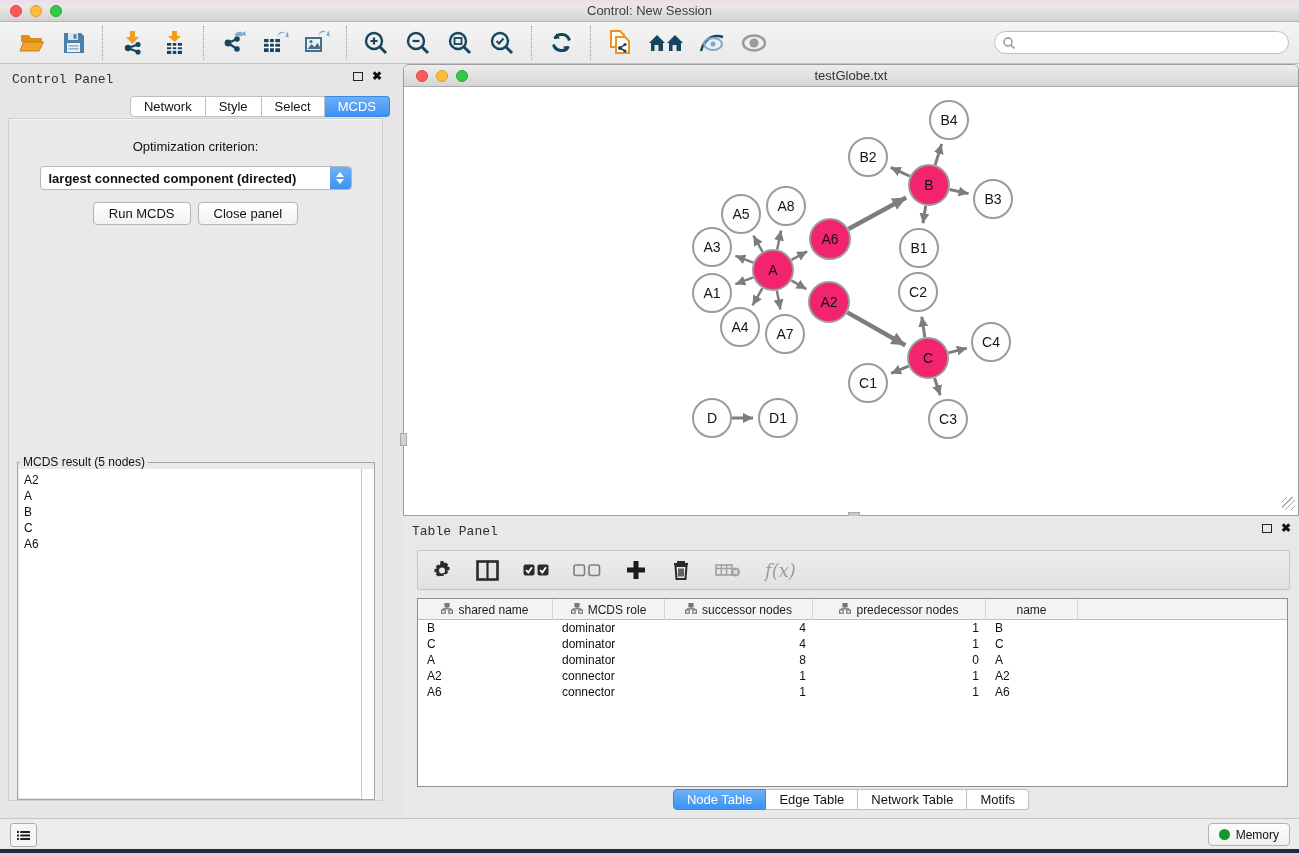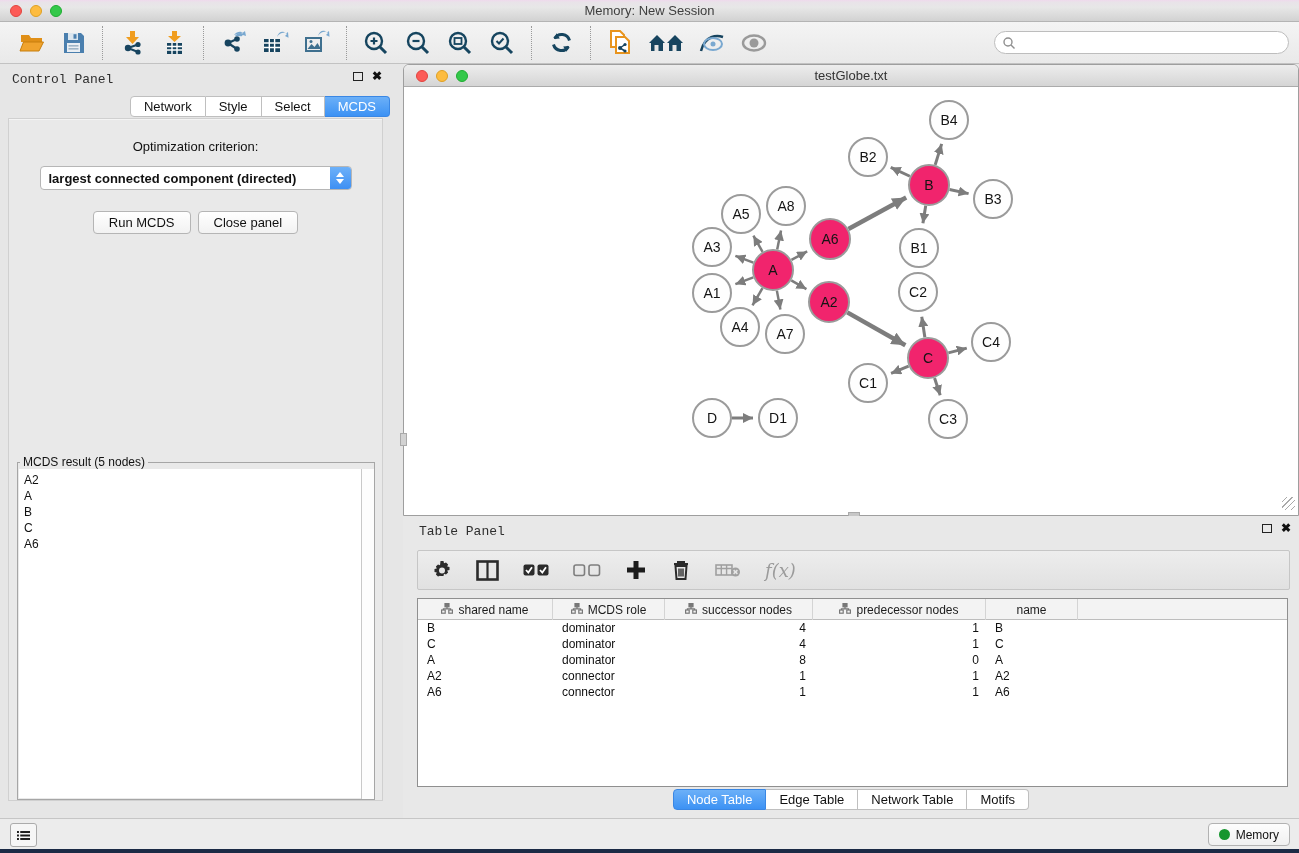--- a/index.html
+++ b/index.html
@@ -48,21 +48,21 @@
   .dropdown{position:relative;margin:12px auto 0;width:312px;height:24px;background:#fff;
     border:1px solid #b6b6b6;border-radius:4px;display:flex;align-items:center;font-weight:bold;}
   .dropdown .dval{flex:1;font-size:13px;color:#111;padding-left:8px;white-space:nowrap;overflow:hidden;}
   .stepper{width:21px;height:22px;margin-right:0;border-radius:0 3px 3px 0;
     background:linear-gradient(180deg,#6db1f9,#3e90f3);display:flex;flex-direction:column;
     align-items:center;justify-content:center;gap:2px;}
   .tri-up{width:0;height:0;border-left:4px solid transparent;border-right:4px solid transparent;
     border-bottom:5px solid #fff;}
   .tri-down{width:0;height:0;border-left:4px solid transparent;border-right:4px solid transparent;
     border-top:5px solid #fff;}
-  .btn-row{display:flex;justify-content:center;gap:7px;margin-top:21px;}
+  .btn-row{display:flex;justify-content:center;gap:7px;margin-top:12px;}
   .mac-btn{height:23px;padding:0 15px;font-size:13px;color:#111;
     background:linear-gradient(180deg,#ffffff,#f2f2f2);
     border:1px solid #b5b5b5;border-radius:4px;cursor:default;}
   .result-fieldset{position:absolute;left:8px;top:336px;width:358px;height:345px;
     border:1px solid #a6a6a6;margin:0;padding:0;}
   .result-fieldset legend{font-size:12px;color:#111;padding:0 3px;margin-left:2px;}
   .result-list{position:absolute;left:1px;top:0;right:1px;bottom:1px;background:#fff;overflow:hidden;}
   .result-scroll{position:absolute;top:0;bottom:0;right:0;width:13px;background:#fdfdfd;
     border-left:1px solid #c9c9c9;}
   .result-item{font-size:12px;color:#111;line-height:16px;padding-left:5px;}
@@ -114,21 +114,21 @@
 <body>
 
 <div id="app">
 
   <div class="titlebar">
     <div class="lights">
       <div class="light red"></div>
       <div class="light yellow"></div>
       <div class="light green"></div>
     </div>
-    <div class="title">Memory: New Session</div>
+    <div class="title">Control: New Session</div>
   </div>
 
   <div class="toolbar">
     <button class="tbtn">
       <svg width="27" height="27" viewBox="0 0 27 27">
           <path d="M3 6h8l2 3h11v4H3z" fill="#e08f17"></path>
           <path d="M5.5 13h20l-4.5 9H2l3.5-9z" fill="#f0a32d" stroke="#c77f0e"></path>
         </svg>
     </button>
     <button class="tbtn">
@@ -435,21 +435,21 @@
           </g>
         </svg>
       <div class="resize-grip"></div>
     </div>
     <div class="hthumb"></div>
     <div class="vthumb"></div>
   </div>
 
   <div class="table-panel">
     <div class="panel-head" style="left:4px;">
-      <span class="ptitle" style="left:12px;">Table Panel</span>
+      <span class="ptitle" style="left:5px;">Table Panel</span>
       <span class="pbtns" style="right:12px;">
         <span class="float-glyph"></span>
         <span class="close-glyph">✖</span>
       </span>
     </div>
     <div class="tp-toolbar">
       <button class="tp-icon">
         <svg width="20" height="20" viewBox="0 0 20 20">
             <path fill="#2b2b2b" d="M8.5 1h3l.5 2.3 2-.9 2.1 2.1-.9 2 2.3.5v3l-2.3.5.9 2-2.1 2.1-2-.9-.5 2.3h-3L8 15.7l-2 .9-2.1-2.1.9-2L2.5 12V9l2.3-.5-.9-2L6 4.4l2 .9z"></path>
             <circle cx="10" cy="10.5" r="3" fill="#e6e6e6"></circle>

